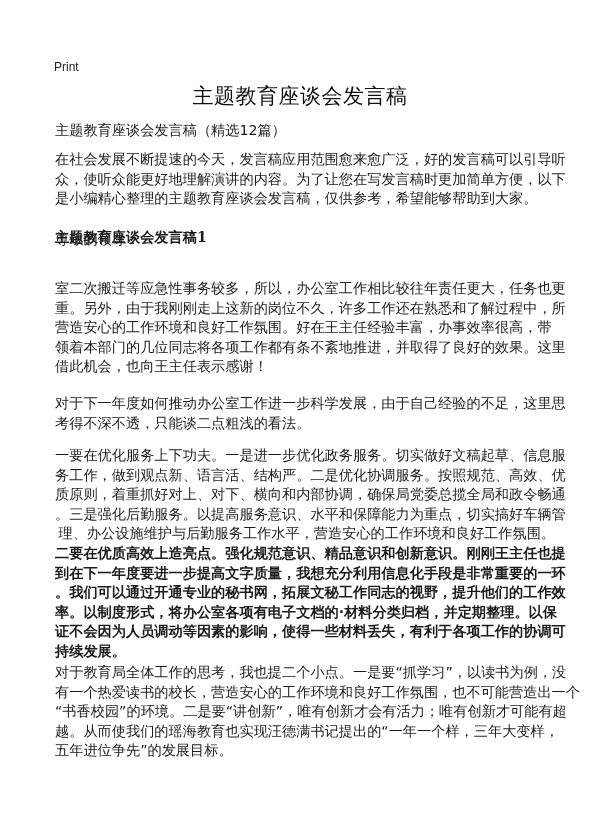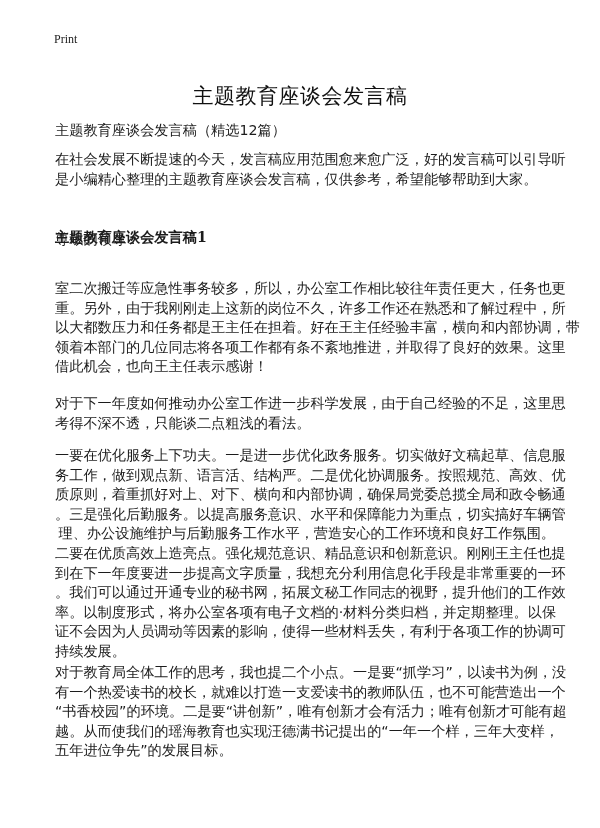--- a/index.html
+++ b/index.html
@@ -1,59 +1,60 @@
 <!DOCTYPE html>
 <html><head>
 <meta charset="utf-8">
 <style>
   html, body { margin:0; padding:0; background:#ffffff; }
   body { width:600px; height:828px; overflow:hidden; position:relative;
          font-family:"DejaVu Sans", "Liberation Sans", sans-serif; color:#1a1a1a; }
   .page { position:absolute; left:0; top:0; width:600px; height:828px; }
-  .print { position:absolute; left:54px; top:32px; font-family:Liberation Serif, serif;
+  .print { position:absolute; left:54px; top:60px; font-family:Liberation Sans, sans-serif;
            font-size:12px; color:#222; }
   .title { position:absolute; left:0; width:600px; top:82px; text-align:center;
            font-size:21px; color:#111; letter-spacing:0.5px; }
   .block { position:absolute; left:55px; width:500px; font-size:14.2px; line-height:19.5px;
            color:#1c1c1c; white-space:nowrap; }
   .line { display:block; height:19.5px; }
   .subtitle { top:121px; }
   .intro { top:150px; }
   .h1 { top:228px; font-weight:bold; font-family:"DejaVu Serif", "Liberation Serif", serif; }
   .greet { top:230px; }
   .p1 { top:279px; }
   .p2 { top:394px; }
   .p3 { top:446px;text-align:right; }
-  .p4 { top:544px; }
+  .p4 { top:544px;font-weight:bold; }
   .p5 { top:663px; }
 </style>
 </head>
 <body>
 
 <div class="page">
 
   <div class="print">Print</div>
 
   <div class="title">主题教育座谈会发言稿</div>
 
   <div class="block subtitle">主题教育座谈会发言稿（精选12篇）</div>
 
   <div class="block intro">
     <span class="line">在社会发展不断提速的今天，发言稿应用范围愈来愈广泛，好的发言稿可以引导听</span>
+    <span class="line">众，使听众能更好地理解演讲的内容。为了让您在写发言稿时更加简单方便，以下</span>
     <span class="line">是小编精心整理的主题教育座谈会发言稿，仅供参考，希望能够帮助到大家。</span>
   </div>
 
   <div class="block h1">主题教育座谈会发言稿1</div>
 
   <div class="block greet">尊敬的领导：</div>
 
   <div class="block p1">
     <span class="line">室二次搬迁等应急性事务较多，所以，办公室工作相比较往年责任更大，任务也更</span>
     <span class="line">重。另外，由于我刚刚走上这新的岗位不久，许多工作还在熟悉和了解过程中，所</span>
-    <span class="line">以大都数压力和任务都是王主任在担着。好在王主任经验丰富，横向和内部协调，带</span>
+    <span class="line">营造安心的工作环境和良好工作氛围。好在王主任经验丰富，办事效率很高，带</span>
     <span class="line">领着本部门的几位同志将各项工作都有条不紊地推进，并取得了良好的效果。这里</span>
     <span class="line">借此机会，也向王主任表示感谢！</span>
   </div>
 
   <div class="block p2">
     <span class="line">对于下一年度如何推动办公室工作进一步科学发展，由于自己经验的不足，这里思</span>
     <span class="line">考得不深不透，只能谈二点粗浅的看法。</span>
   </div>
 
   <div class="block p3">
@@ -68,19 +69,19 @@
     <span class="line">二要在优质高效上造亮点。强化规范意识、精品意识和创新意识。刚刚王主任也提</span>
     <span class="line">到在下一年度要进一步提高文字质量，我想充分利用信息化手段是非常重要的一环</span>
     <span class="line">。我们可以通过开通专业的秘书网，拓展文秘工作同志的视野，提升他们的工作效</span>
     <span class="line">率。以制度形式，将办公室各项有电子文档的·材料分类归档，并定期整理。以保</span>
     <span class="line">证不会因为人员调动等因素的影响，使得一些材料丢失，有利于各项工作的协调可</span>
     <span class="line">持续发展。</span>
   </div>
 
   <div class="block p5">
     <span class="line">对于教育局全体工作的思考，我也提二个小点。一是要“抓学习”，以读书为例，没</span>
-    <span class="line">有一个热爱读书的校长，就难以打造一支爱读书的教师队伍，也不可能营造出一个</span>
+    <span class="line">有一个热爱读书的校长，营造安心的工作环境和良好工作氛围，也不可能营造出一个</span>
     <span class="line">“书香校园”的环境。二是要“讲创新”，唯有创新才会有活力；唯有创新才可能有超</span>
     <span class="line">越。从而使我们的瑶海教育也实现汪德满书记提出的“一年一个样，三年大变样，</span>
     <span class="line">五年进位争先”的发展目标。</span>
   </div>
 
 </div>
 
 </body></html>

